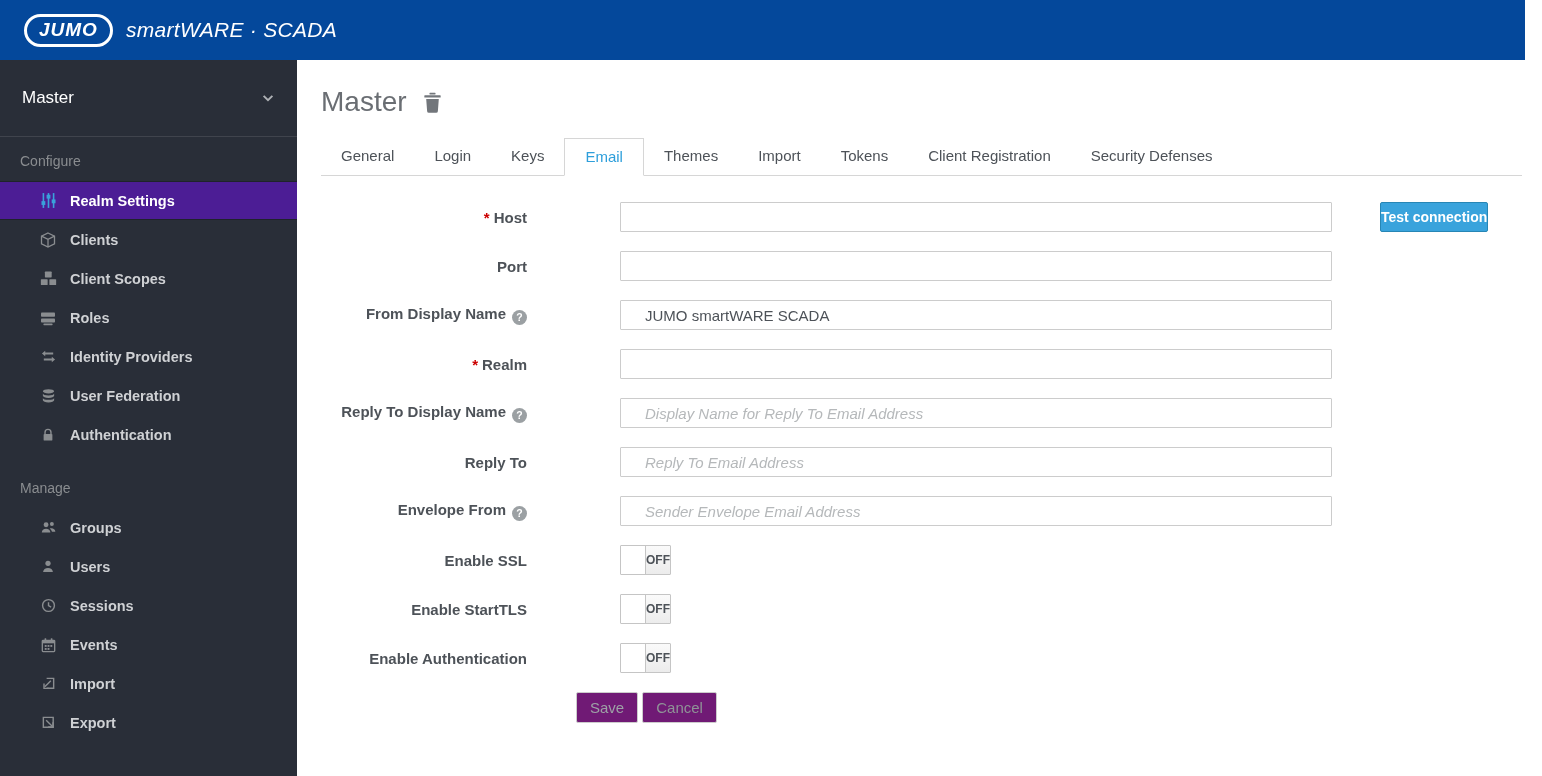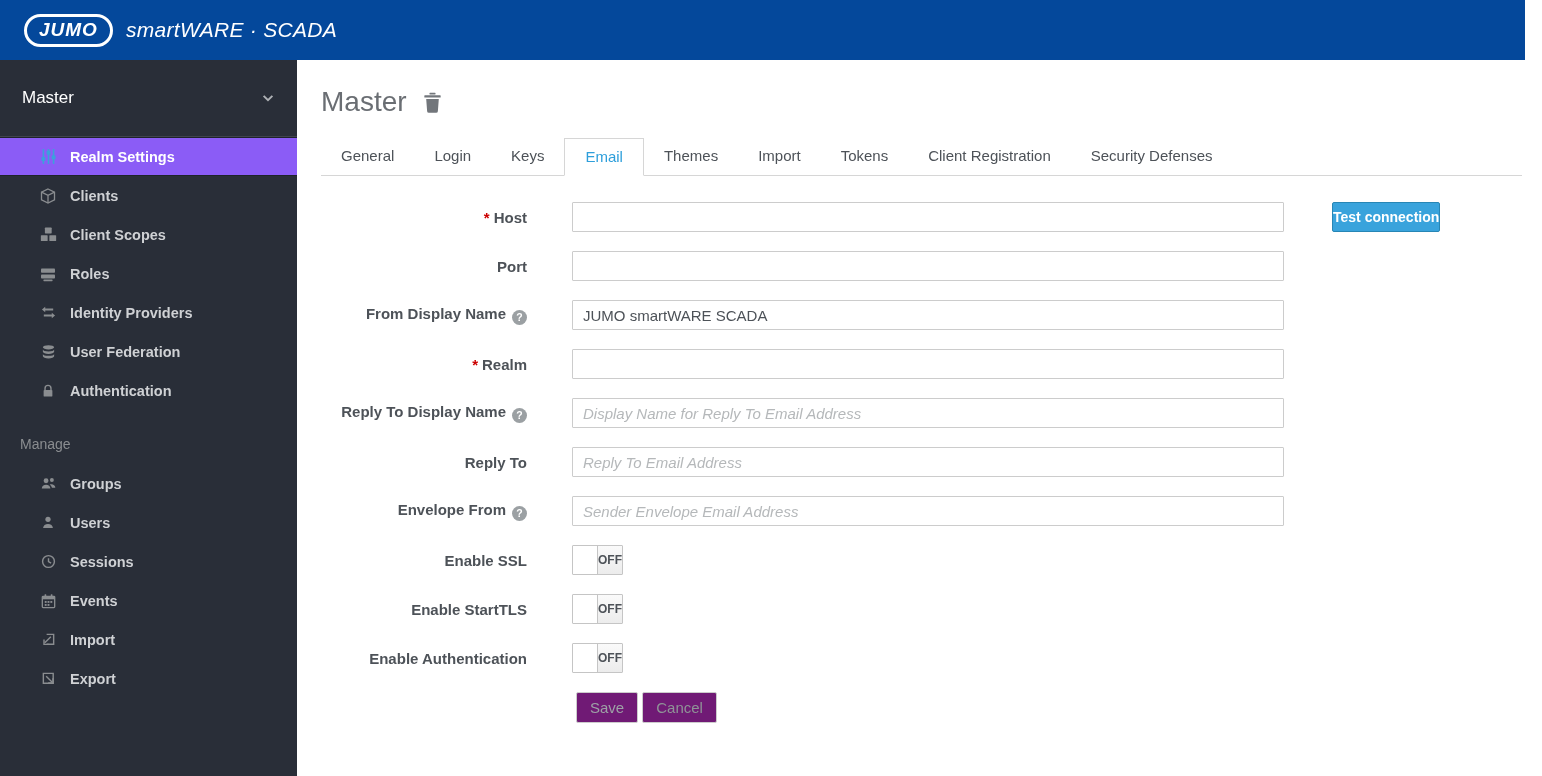--- a/index.html
+++ b/index.html
@@ -42,21 +42,21 @@
   .chevron-down { color: #aeb1b5; display: flex; }
   .section-label { padding: 16px 20px 12px; font-size: 14px; color: #8a8d90; }
   .section-label.manage { padding-top: 26px; }
   .nav-item {
     height: 39px; display: flex; align-items: center;
     padding-left: 38px; font-size: 14.5px; font-weight: 600;
     color: #cfd1d4; cursor: pointer;
   }
   .nav-icon { width: 20px; margin-right: 12px; color: #8a8d90; display: flex; justify-content: center; align-items: center; }
   .nav-item.active {
-    background: #8b5cf6;
+    background: #4c1d95;
     border-top: 1px solid #1f232b; border-bottom: 1px solid #1f232b;
     color: #ffffff;
   }
   .nav-item.active .nav-icon { color: #3AA2DB; }
 
   
   .main { position: absolute; top: 60px; left: 297px; right: 0; bottom: 0; background: #fff; }
   .page-title {
     margin: 26px 0 0 24px; font-size: 28px; font-weight: 400; color: #6a6e73;
     display: flex; align-items: center; gap: 16px;
@@ -68,33 +68,33 @@
     padding: 9px 20px 10px; font-size: 15px; color: #4d5258;
     cursor: pointer; margin-bottom: -1px; white-space: nowrap;
   }
   .tab.active {
     background: #fff; border: 1px solid #d6d6d6; border-bottom: 1px solid #fff;
     color: #2E9FDB;
   }
 
   
   .form { margin-top: 26px; }
-  .form-row { display: flex; align-items: center; margin-bottom: 19px; min-height: 30px; padding-left: 24px; }
+  .form-row { display: flex; align-items: center; margin-bottom: 19px; min-height: 30px; padding-left: 24px; gap: 48px; }
   .form-label { width: 206px; text-align: right; font-size: 15px; font-weight: 600; color: #4d5258; }
   .req { color: #c00; margin-right: 4px; }
   .help-badge {
     display: inline-flex; width: 15px; height: 15px; border-radius: 50%;
     background: #9ba0a3; color: #fff; font-size: 10.5px; font-weight: bold;
     align-items: center; justify-content: center; margin-left: 6px;
     vertical-align: -2px; cursor: pointer;
   }
   .control { margin-left: 45px; display: flex; align-items: center; }
   .text-input {
     width: 712px; height: 30px; border: 1px solid #ccc; border-radius: 1px;
-    padding: 0 10px; font-size: 15px; color: #4d5258;
+    padding: 0 24px; font-size: 15px; color: #4d5258;
     font-family: "Liberation Sans", sans-serif; outline: none;
   }
   .text-input::placeholder { color: #b5b8ba; font-style: italic; }
   .btn-test {
     margin-left: 48px;
     background: #39A3DC; border: 1px solid #2786b5; color: #fff;
     font-weight: 700; font-size: 14px; padding: 6px 0; border-radius: 2px;
     cursor: pointer; font-family: "Liberation Sans", sans-serif;
   }
   .toggle {
@@ -128,20 +128,21 @@
 <nav class="sidebar">
   <div class="realm-selector">
     <span>Master</span>
     <span class="chevron-down">
       <svg width="14" height="14" viewBox="0 0 16 16" fill="none" stroke="currentColor" stroke-width="2.2">
           <path d="M3 5.5L8 10.5 13 5.5"></path>
         </svg>
     </span>
   </div>
 
+  <div class="section-label">Configure</div>
 
   <div class="nav-item active">
     <span class="nav-icon">
       <svg width="17" height="17" viewBox="0 0 16 16">
           <g stroke="currentColor" stroke-width="1.5">
             <line x1="3.2" y1="1" x2="3.2" y2="15"></line>
             <line x1="8" y1="1" x2="8" y2="15"></line>
             <line x1="12.8" y1="1" x2="12.8" y2="15"></line>
           </g>
           <rect x="1.4" y="8.6" width="3.6" height="3.6" fill="currentColor"></rect>

